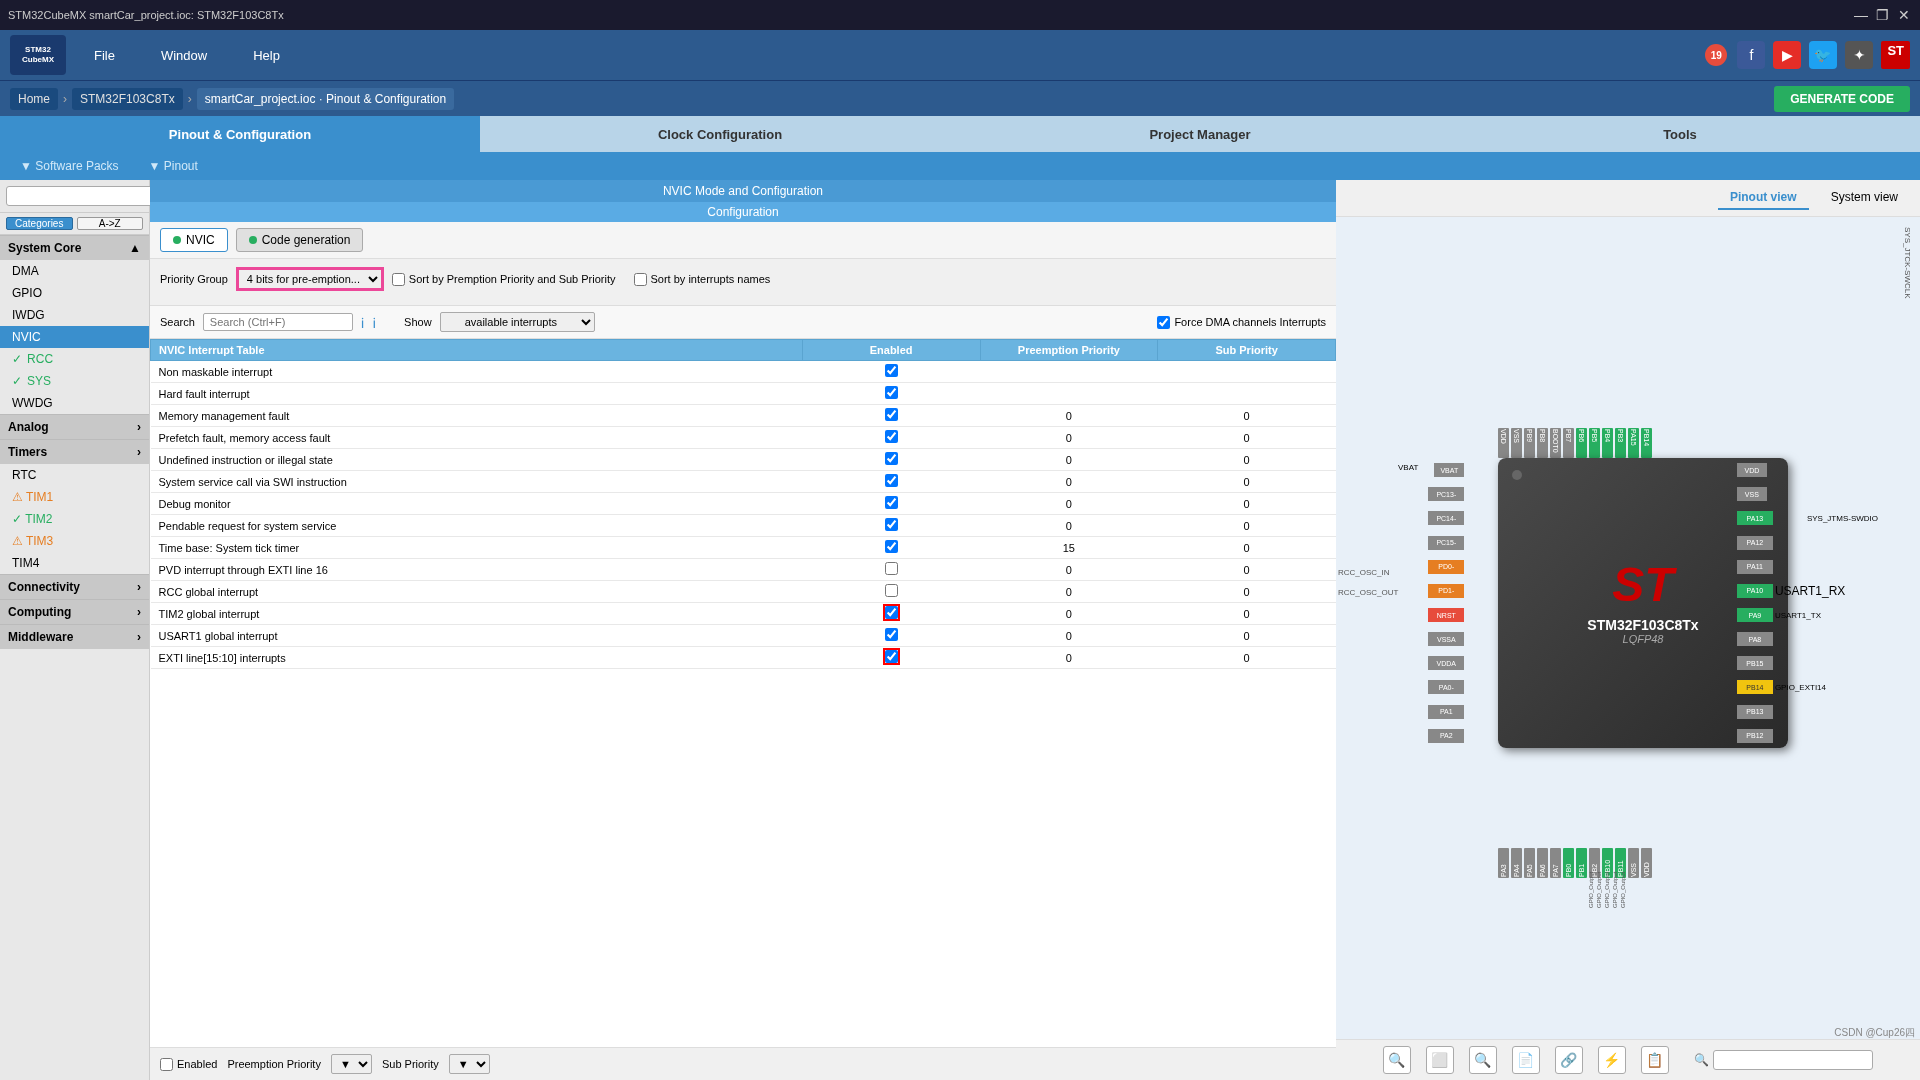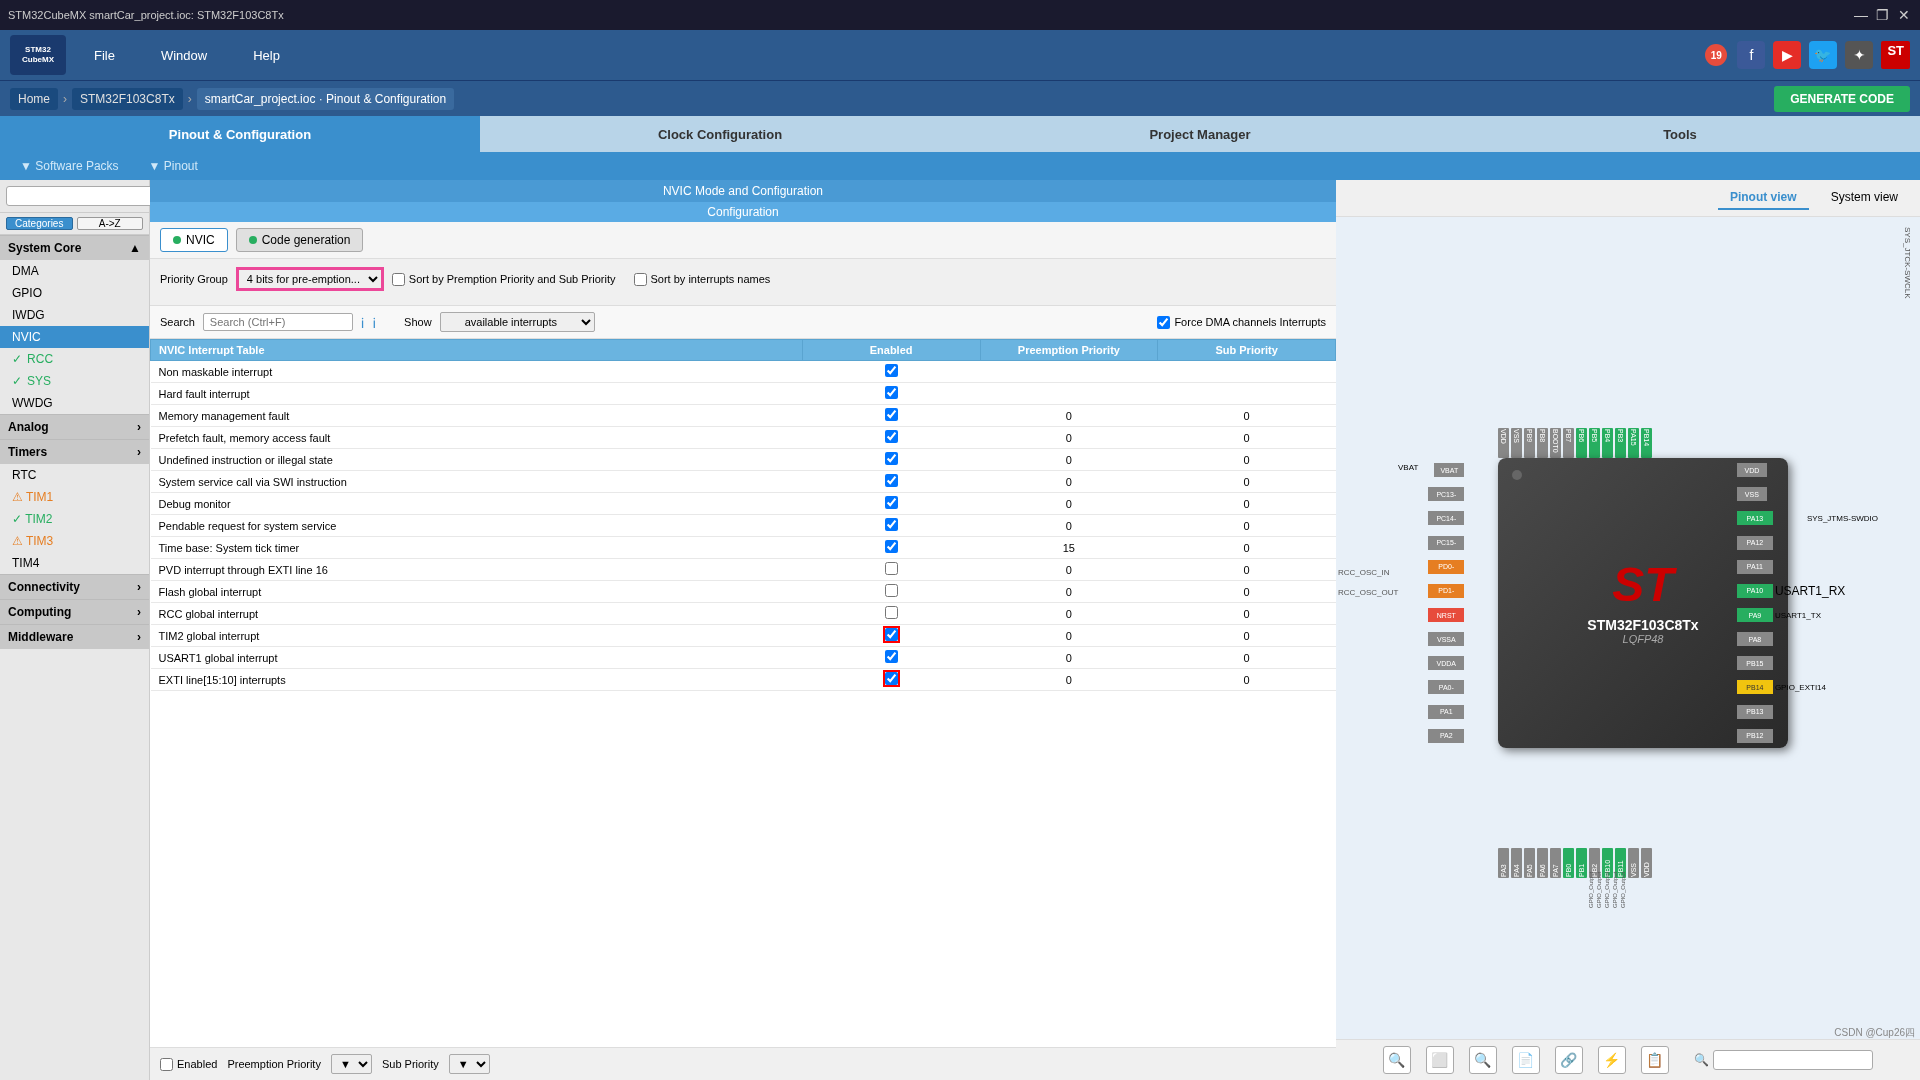--- a/index.html
+++ b/index.html
@@ -374,26 +374,20 @@
               <td>15</td>
               <td>0</td>
             </tr>
             <tr>
               <td>PVD interrupt through EXTI line 16</td>
               <td><input type="checkbox" style=""></td>
               <td>0</td>
               <td>0</td>
             </tr>
             <tr>
-              <td>Flash global interrupt</td>
-              <td><input type="checkbox" style=""></td>
-              <td>0</td>
-              <td>0</td>
-            </tr>
-            <tr>
               <td>RCC global interrupt</td>
               <td><input type="checkbox" style=""></td>
               <td>0</td>
               <td>0</td>
             </tr>
             <tr>
               <td>TIM2 global interrupt</td>
               <td><input type="checkbox" checked="" style="outline: red solid 2px;"></td>
               <td>0</td>
               <td>0</td>

